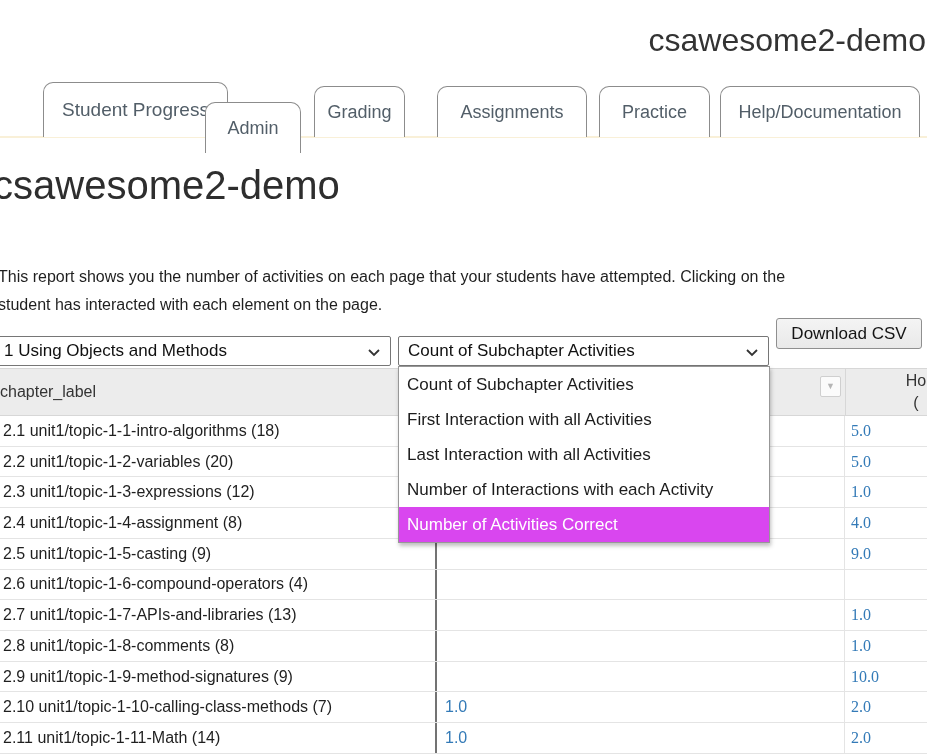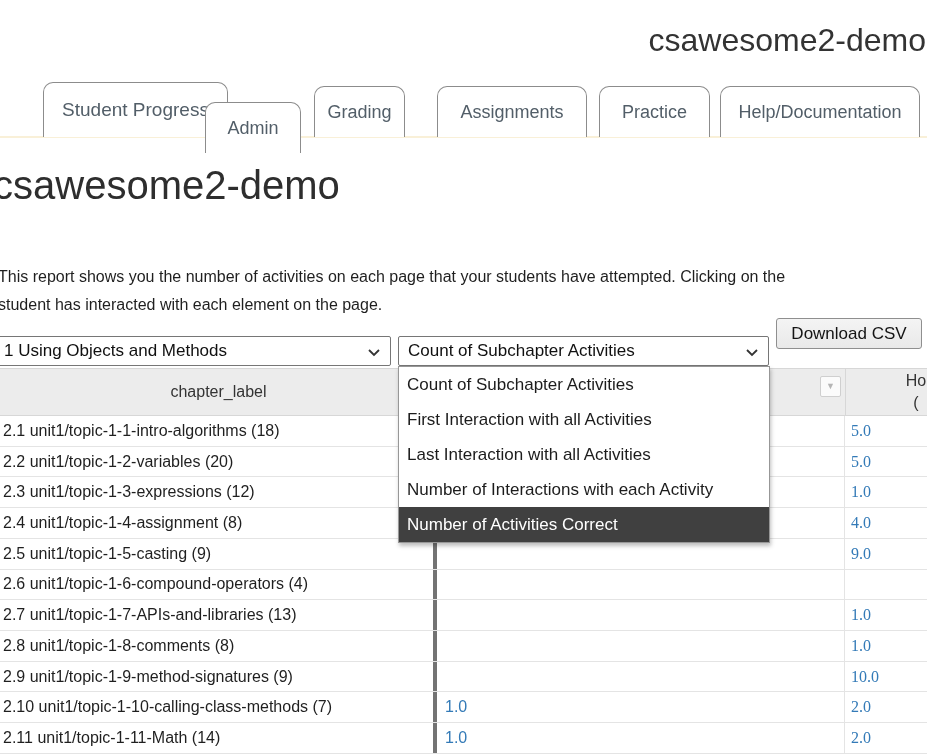--- a/index.html
+++ b/index.html
@@ -50,51 +50,51 @@
     background:linear-gradient(#f4f4f4,#e9e9e9);border:1px solid #8f8f8f;border-radius:3px;
     font-size:17px;color:#141414;font-family:inherit;z-index:3;cursor:pointer;
   }
   
   .thead{
     position:absolute;left:0;top:368px;width:927px;height:48px;background:#ececec;
     border-top:1px solid #d7d7d7;border-bottom:1px solid #d7d7d7;box-sizing:border-box;z-index:1;
   }
   .th-chapter{
     position:absolute;left:0;top:0;width:437px;height:46px;line-height:46px;
-    text-align:center;font-size:16px;color:#333;
+    font-size:16px;color:#333;
   }
   .sep{position:absolute;top:0;width:1px;height:46px;background:#d7d7d7;}
   .sep1{left:437px;} .sep2{left:845px;}
   .filter-btn{
     position:absolute;left:820px;top:7px;width:21px;height:21px;background:#fbfbfb;
     border:1px solid #cfcfcf;border-radius:2px;display:flex;align-items:center;
     justify-content:center;padding:0;cursor:pointer;
   }
   .tri{font-size:9px;color:#b5b5b5;line-height:1;}
   .th-right{
     position:absolute;left:846px;top:1px;width:140px;text-align:center;
     font-size:16px;color:#333;line-height:22px;
   }
   .tbody{position:absolute;left:0;top:416px;width:927px;z-index:0;}
   .tr{display:flex;height:30.73px;box-sizing:border-box;border-bottom:1px solid #e4e4e4;background:#fff;}
   .td{box-sizing:border-box;display:flex;align-items:center;font-size:16px;white-space:nowrap;}
-  .td-chapter{width:437px;padding-left:3px;color:#1f1f1f;border-right:4px solid #737373;}
+  .td-chapter{width:437px;padding-left:3px;color:#1f1f1f;border-right:2px solid #737373;}
   .td-mid{width:408px;padding-left:8px;color:#337ab7;border-right:1px solid #e4e4e4;}
   .td-right{flex:1;padding-left:6px;color:#337ab7;font-family:Liberation Serif, serif;}
   
   .dropdown-list{
     position:absolute;left:398px;top:366px;width:372px;background:#fff;
     border:1px solid #979797;box-shadow:1px 3px 4px rgba(0,0,0,0.25);
     z-index:10;box-sizing:border-box;
   }
   .option{
     height:35px;line-height:35px;padding-left:8px;font-size:17px;color:#1c1c1c;
     white-space:nowrap;cursor:default;
   }
-  .option.highlighted{background:#404040;color:#fff;}
+  .option.highlighted{background:#d946ef;color:#fff;}
 </style>
 </head>
 <body>
 
 <div class="top-title">csawesome2-demo</div>
 
 <div class="tab-line"></div>
 <nav>
   <div class="tab tab-student">
     <span>Student Progress</span>

